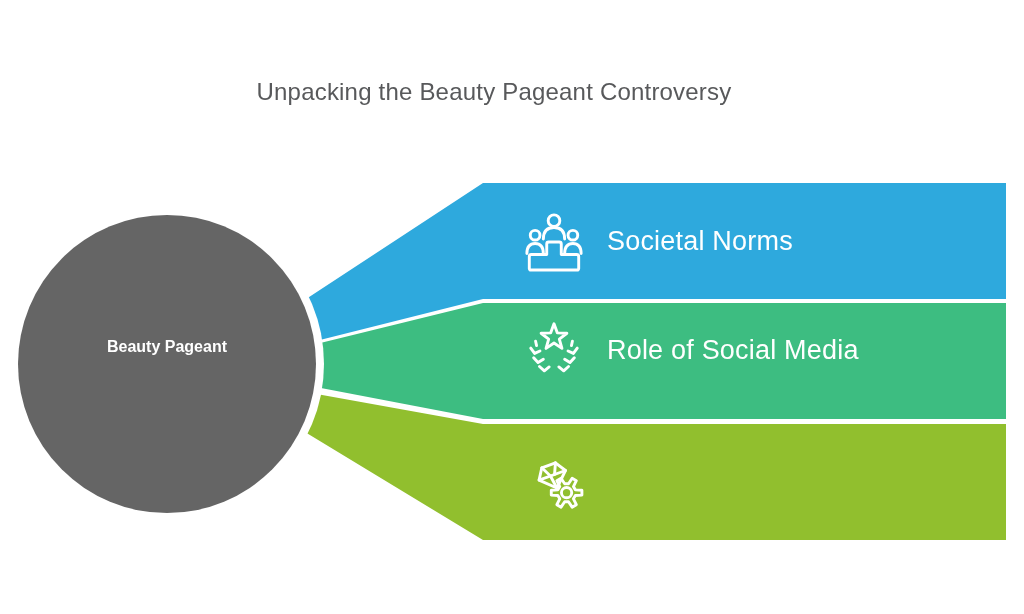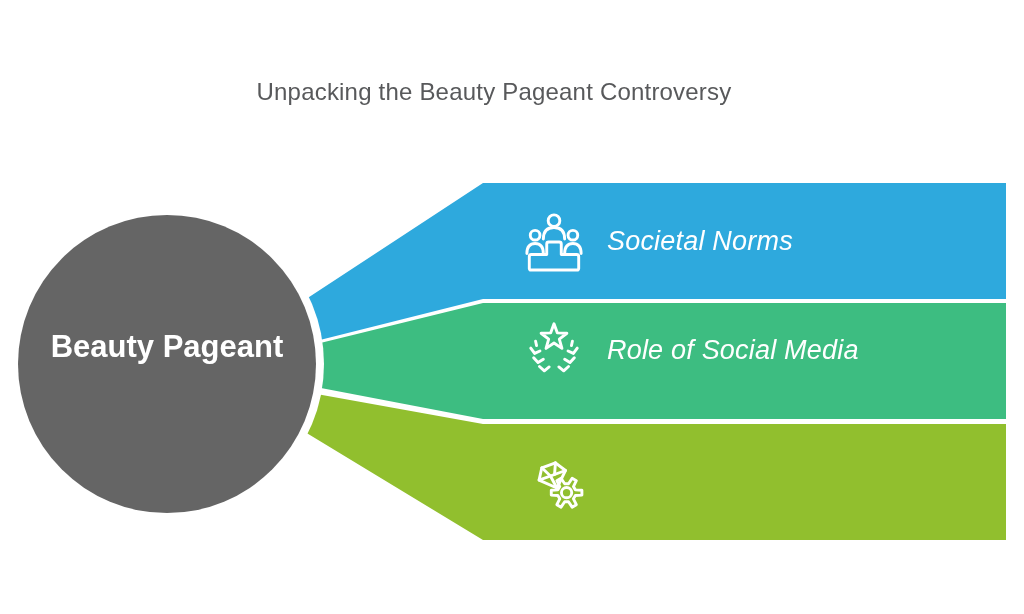--- a/index.html
+++ b/index.html
@@ -8,26 +8,26 @@
     font-family:"Liberation Sans",sans-serif;overflow:hidden;
   }
   .stage{position:relative;width:1024px;height:508px;background:#ffffff;}
   .title{
     position:absolute;top:78px;left:0;width:988px;text-align:center;
     font-size:24px;color:#58595b;letter-spacing:.2px;
   }
   svg.diagram{position:absolute;left:0;top:0;}
   .hub-label{
     position:absolute;left:47px;top:331px;width:240px;text-align:center;
-    color:#ffffff;font-weight:bold;font-size:31px;line-height:31px;
+    color:#ffffff;font-weight:bold;font-size:16px;line-height:31px;
   }
   .row{position:absolute;left:523px;height:64px;display:flex;align-items:center;}
   .row .label{
     margin-left:22px;color:#ffffff;font-size:27px;font-weight:500;
-    letter-spacing:.2px;white-space:nowrap;font-style:italic;
+    letter-spacing:.2px;white-space:nowrap;
   }
   .row1{top:209px}.row2{top:318px}.row3{top:451px}
   .icon{width:62px;height:62px;flex:0 0 auto;display:block;}
 </style>
 </head>
 <body>
 
 <div class="stage">
 
   <div class="title">Unpacking the Beauty Pageant Controversy</div>

